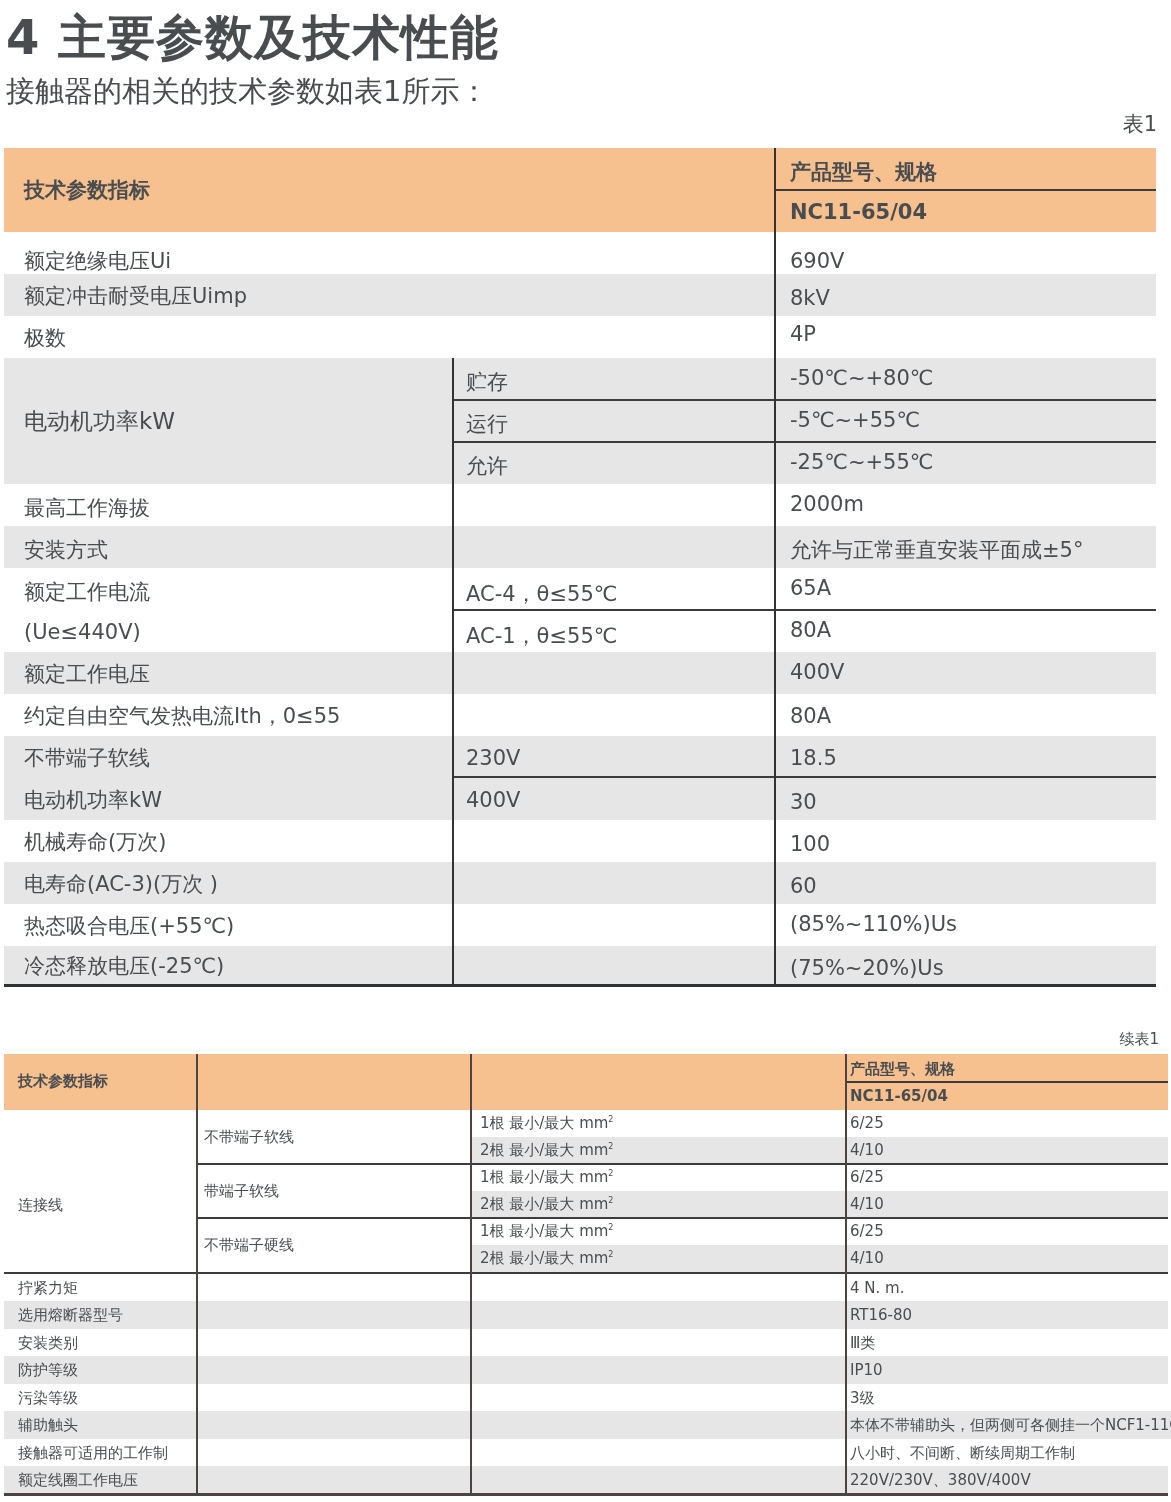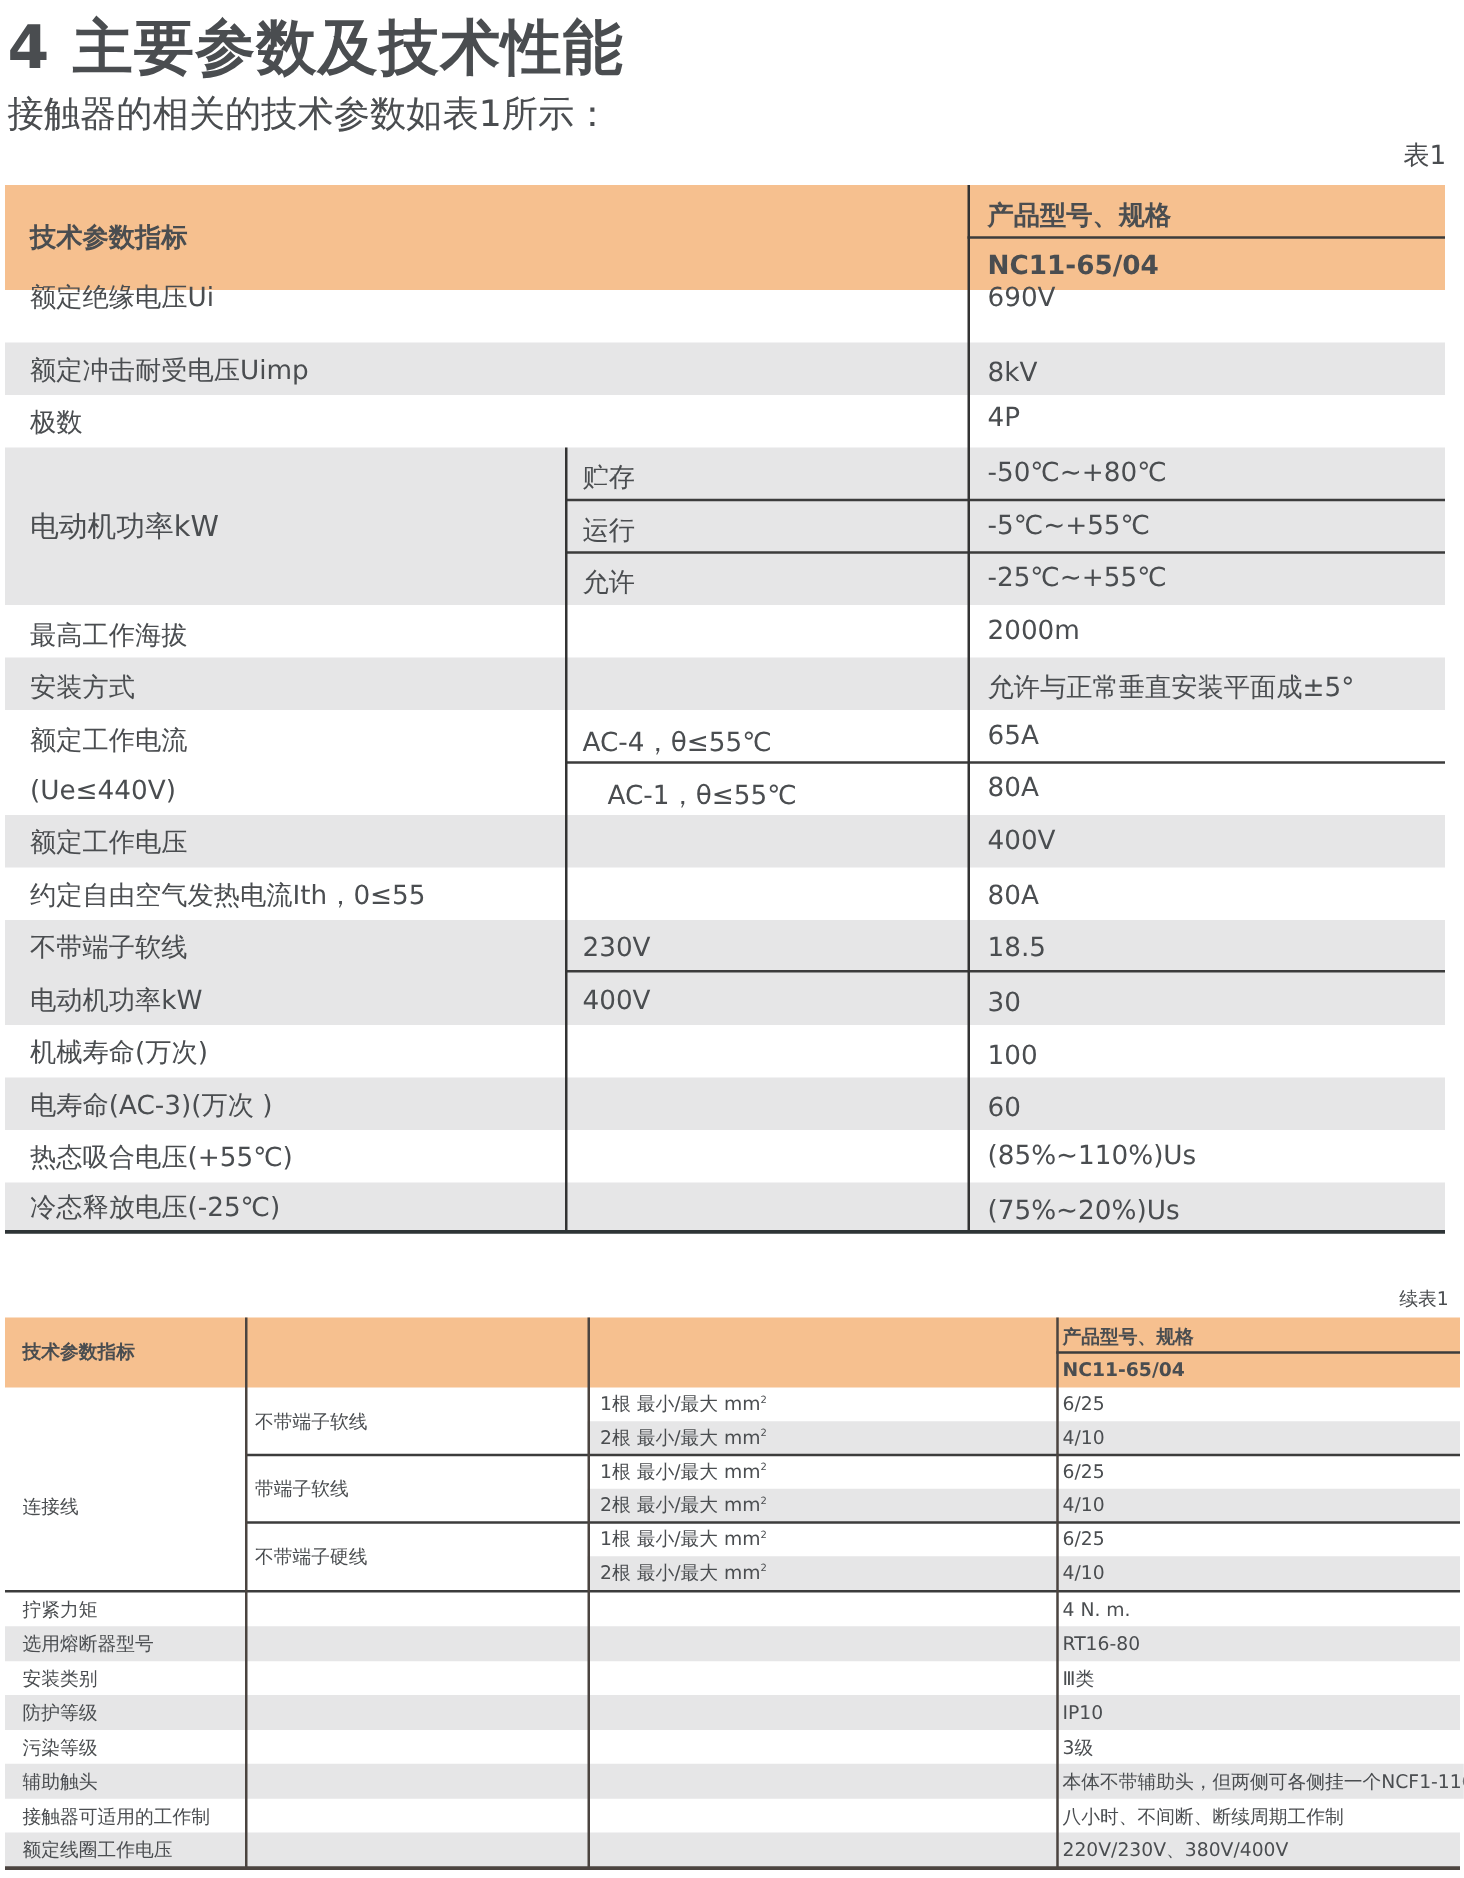--- a/index.html
+++ b/index.html
@@ -41,21 +41,21 @@
 <div class="abs table-caption">表1</div>
 
 <div class="abs t1" style="height:840px;">
   <div class="hdr">
     <div class="hdr-left">技术参数指标</div>
     <div class="hdr-r1">产品型号、规格</div>
     <div class="hdr-r2">NC11-65/04</div>
     <div class="hdr-split"></div>
   </div>
 
-  <div class="row" style="top:68px;height:54px;">
+  <div class="row" style="top:91px;height:54px;">
     <div class="cell" style="left:20px;top:8px;">额定绝缘电压Ui</div>
     <div class="cell" style="left:786px;top:10px;">690V</div>
   </div>
   <div class="row shade" style="top:126px;height:42px;">
     <div class="cell" style="left:20px;top:8px;">额定冲击耐受电压Uimp</div>
     <div class="cell" style="left:786px;top:12px;">8kV</div>
   </div>
   <div class="row" style="top:168px;height:42px;">
     <div class="cell" style="left:20px;top:8px;">极数</div>
     <div class="cell" style="left:786px;top:6px;">4P</div>
@@ -79,21 +79,21 @@
   </div>
   <div class="row shade" style="top:378px;height:42px;">
     <div class="cell" style="left:20px;top:10px;">安装方式</div>
     <div class="cell" style="left:786px;top:10px;">允许与正常垂直安装平面成±5°</div>
   </div>
   <div class="row" style="top:420px;height:84px;">
     <div class="cell" style="left:20px;top:10px;">额定工作电流</div>
     <div class="cell" style="left:462px;top:12px;">AC-4，θ≤55℃</div>
     <div class="cell" style="left:786px;top:8px;">65A</div>
     <div class="cell" style="left:20px;top:52px;">(Ue≤440V)</div>
-    <div class="cell" style="left:482px;top:54px;">AC-1，θ≤55℃</div>
+    <div class="cell" style="left:462px;top:54px;">AC-1，θ≤55℃</div>
     <div class="cell" style="left:786px;top:50px;">80A</div>
   </div>
   <div class="hline" style="left:448px;top:461px;width:704px;"></div>
 
   <div class="row shade" style="top:504px;height:42px;">
     <div class="cell" style="left:20px;top:8px;">额定工作电压</div>
     <div class="cell" style="left:786px;top:8px;">400V</div>
   </div>
   <div class="row" style="top:546px;height:50px;">
     <div class="cell" style="left:20px;top:8px;">约定自由空气发热电流Ith，0≤55</div>

